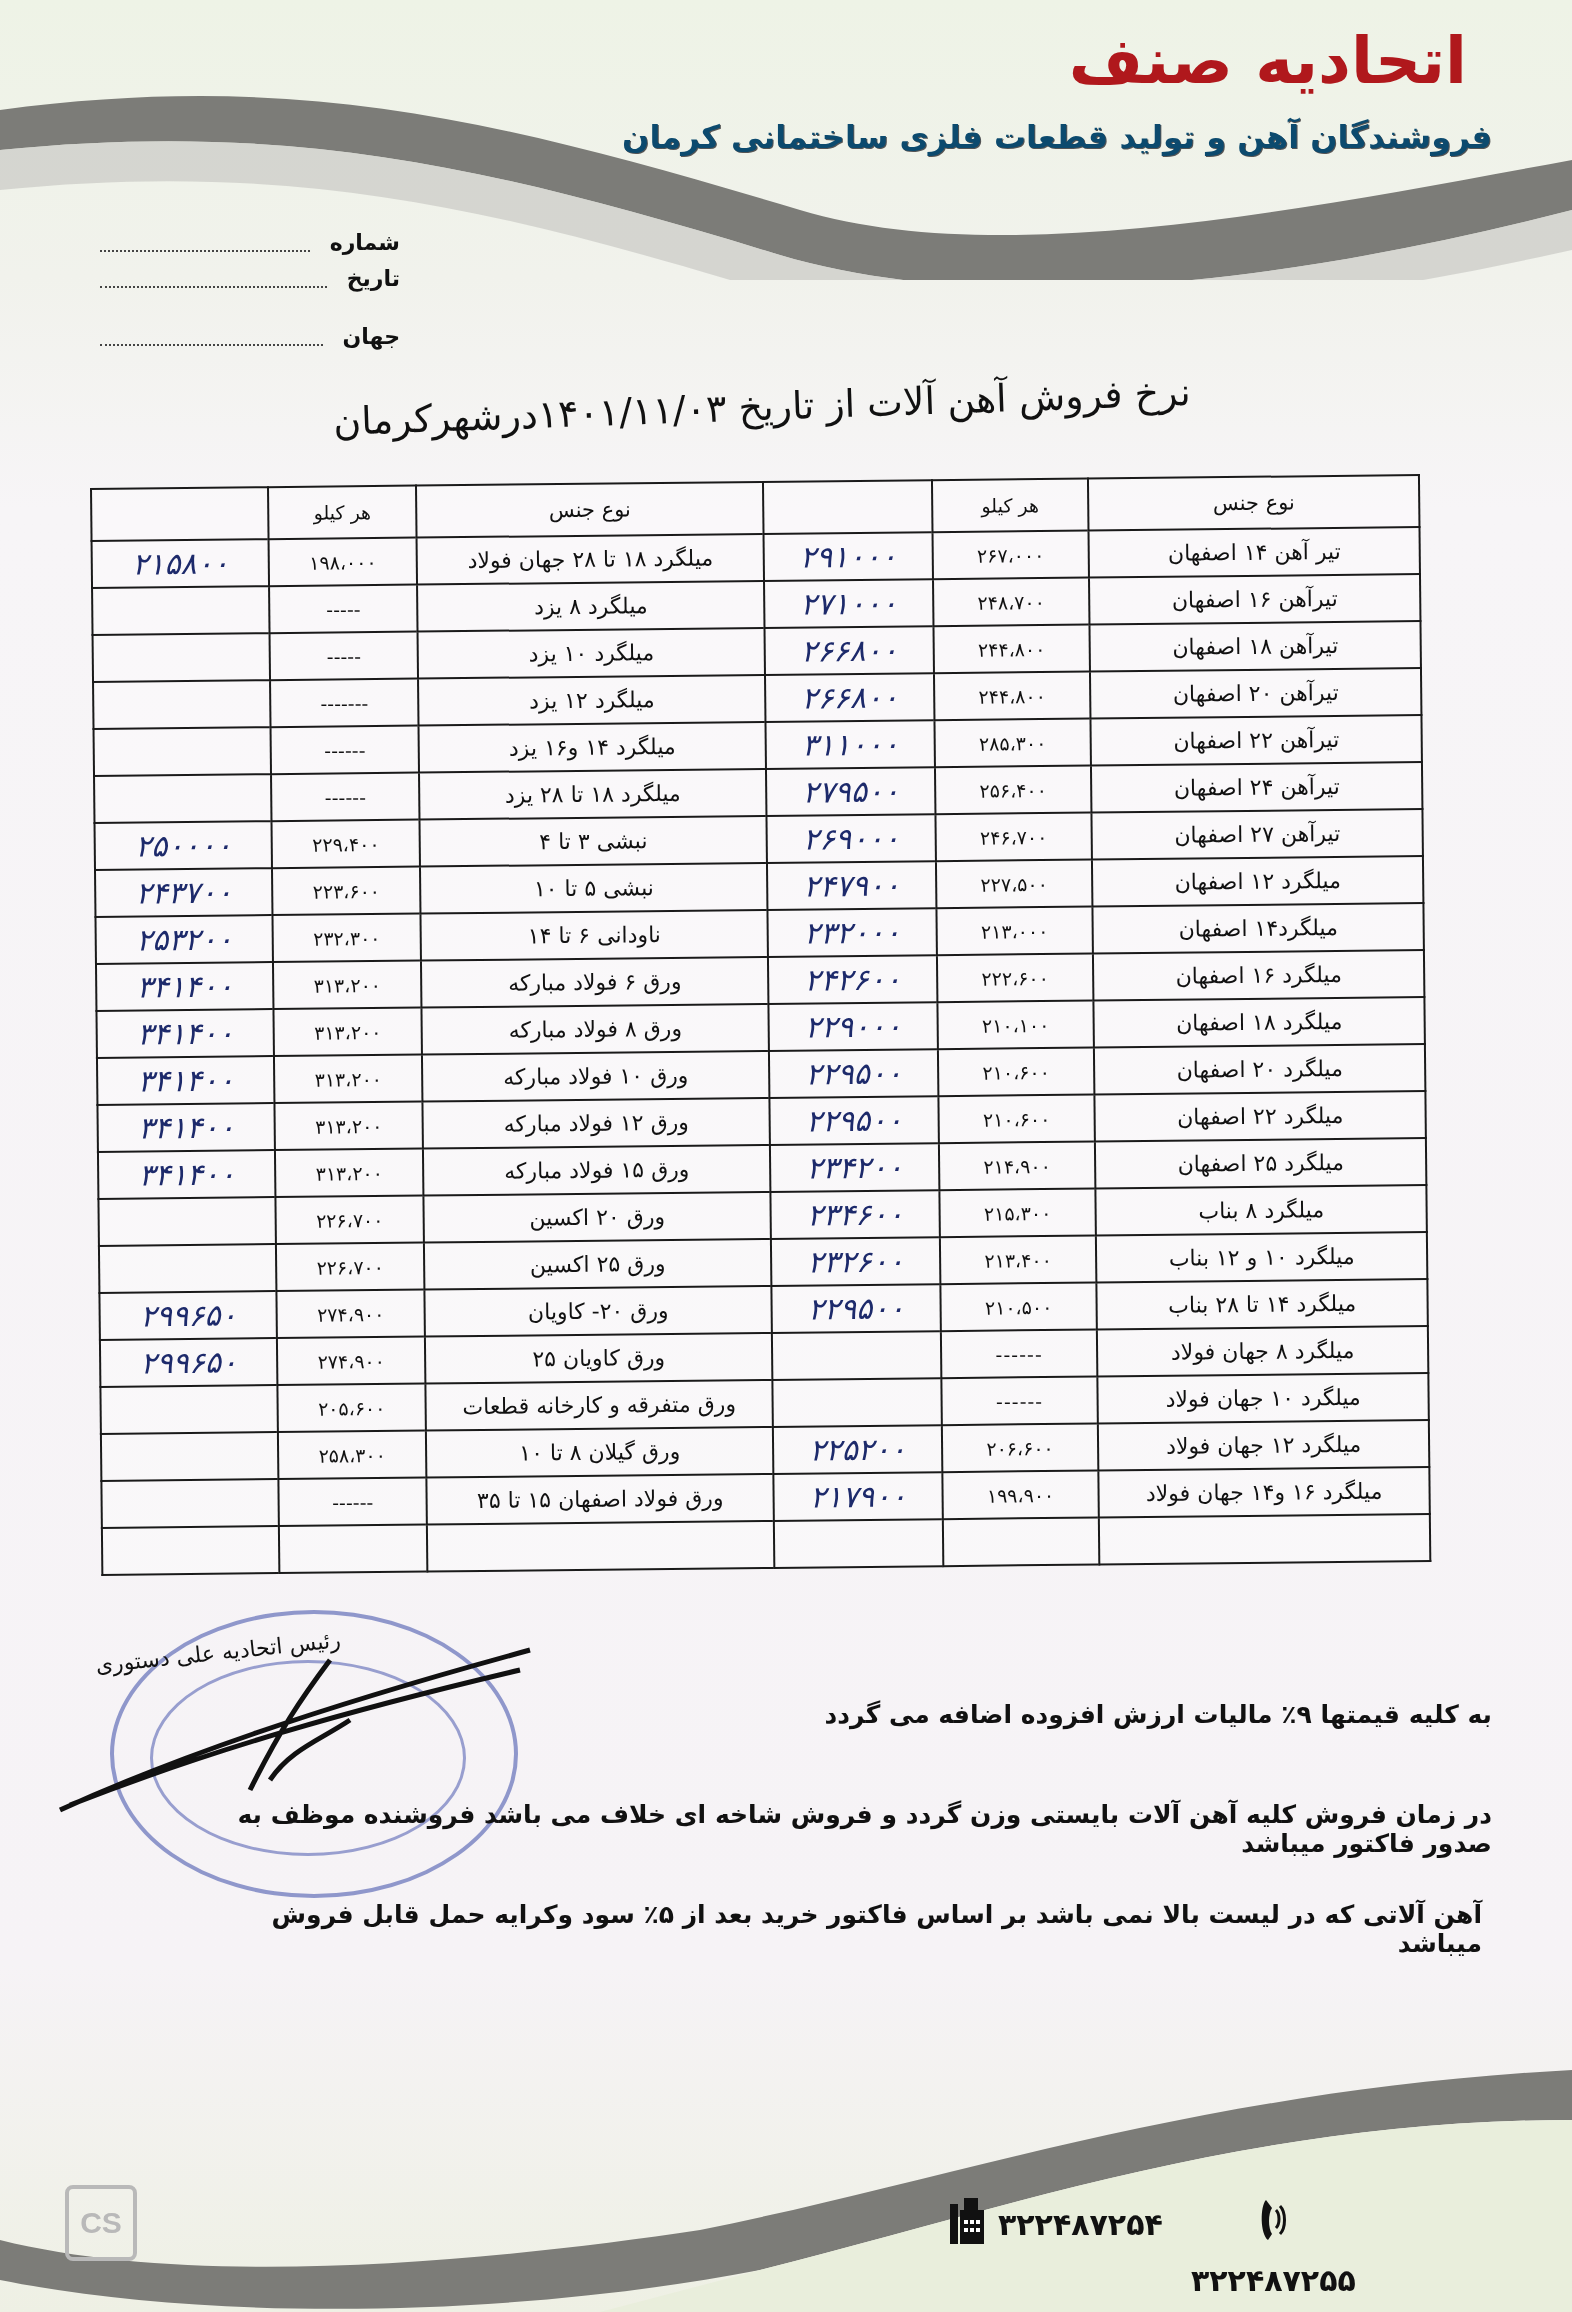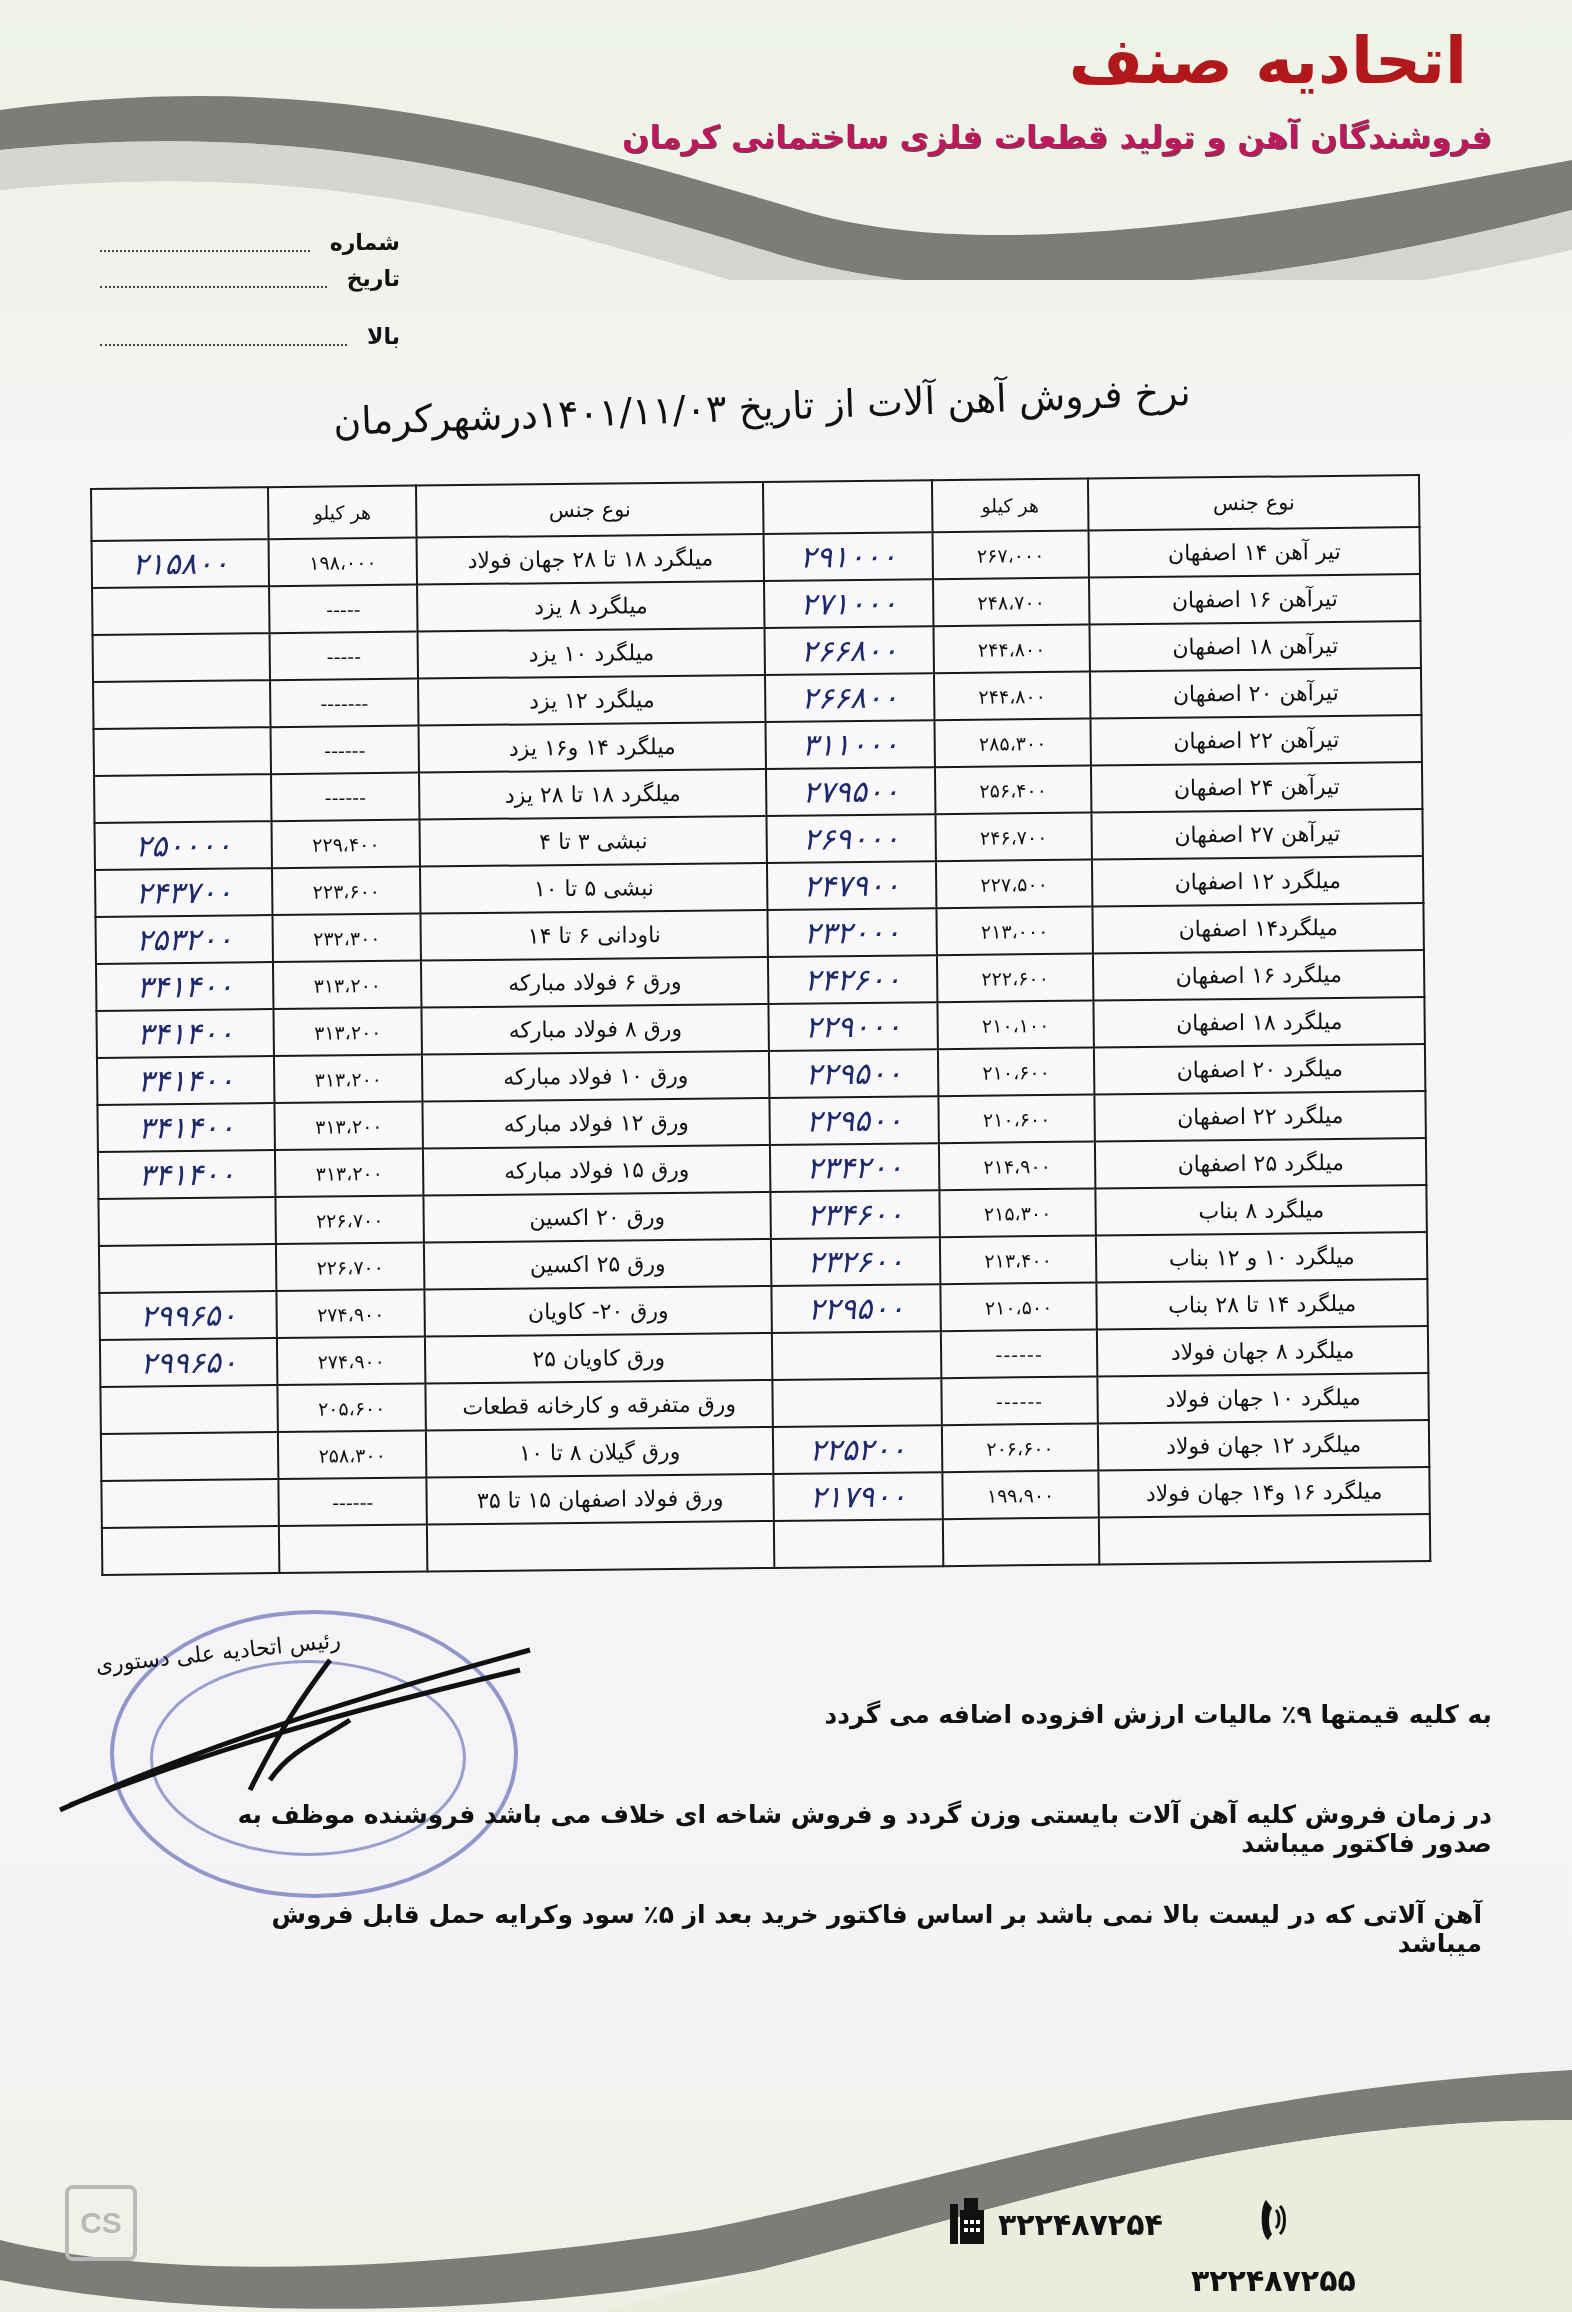--- a/index.html
+++ b/index.html
@@ -17,21 +17,21 @@
   
   .wave-top { position:absolute; left:0; top:80px; width:1572px; height:200px; }
   .wave-bottom { position:absolute; left:0; top:2060px; width:1572px; height:252px; }
   .header-title {
     position:absolute; right:105px; top:24px;
     font-size:64px; font-weight:bold; color:#b0181c;
     direction:rtl; font-family:"DejaVu Sans", sans-serif;
   }
   .header-sub {
     position:absolute; right:80px; top:118px;
-    font-size:32px; font-weight:bold; color:#be185d; direction:rtl;
+    font-size:32px; font-weight:bold; color:#0c4a6e; direction:rtl;
     text-shadow:1px 1px 0 #555;
   }
   .meta-field {
     position:absolute; left:100px; width:300px; height:40px;
     display:flex; flex-direction:row-reverse; align-items:center; gap:20px;
   }
   .meta-field .lbl { font-size:22px; font-weight:bold; direction:rtl; }
   .meta-field .line { flex:1; border-bottom:2px dotted #444; height:1px; margin-top:16px; }
   .doc-title {
     position:absolute; right:360px; top:378px; width:900px;
@@ -88,21 +88,21 @@
 
 <div class="meta-field" style="top:200px;margin-top:22px;">
   <span class="lbl">شماره</span>
   <span class="line"></span>
 </div>
 <div class="meta-field" style="top:258px;">
   <span class="lbl">تاریخ</span>
   <span class="line"></span>
 </div>
 <div class="meta-field" style="top:316px;">
-  <span class="lbl">بالا</span>
+  <span class="lbl">جهان</span>
   <span class="line"></span>
 </div>
 
 <div class="doc-title">نرخ فروش آهن آلات از تاریخ ۱۴۰۱/۱۱/۰۳درشهرکرمان</div>
 
 <table class="prices">
   <thead>
     <tr>
       <th class="c-name">نوع جنس</th>
       <th class="c-kilo">هر کیلو</th>

